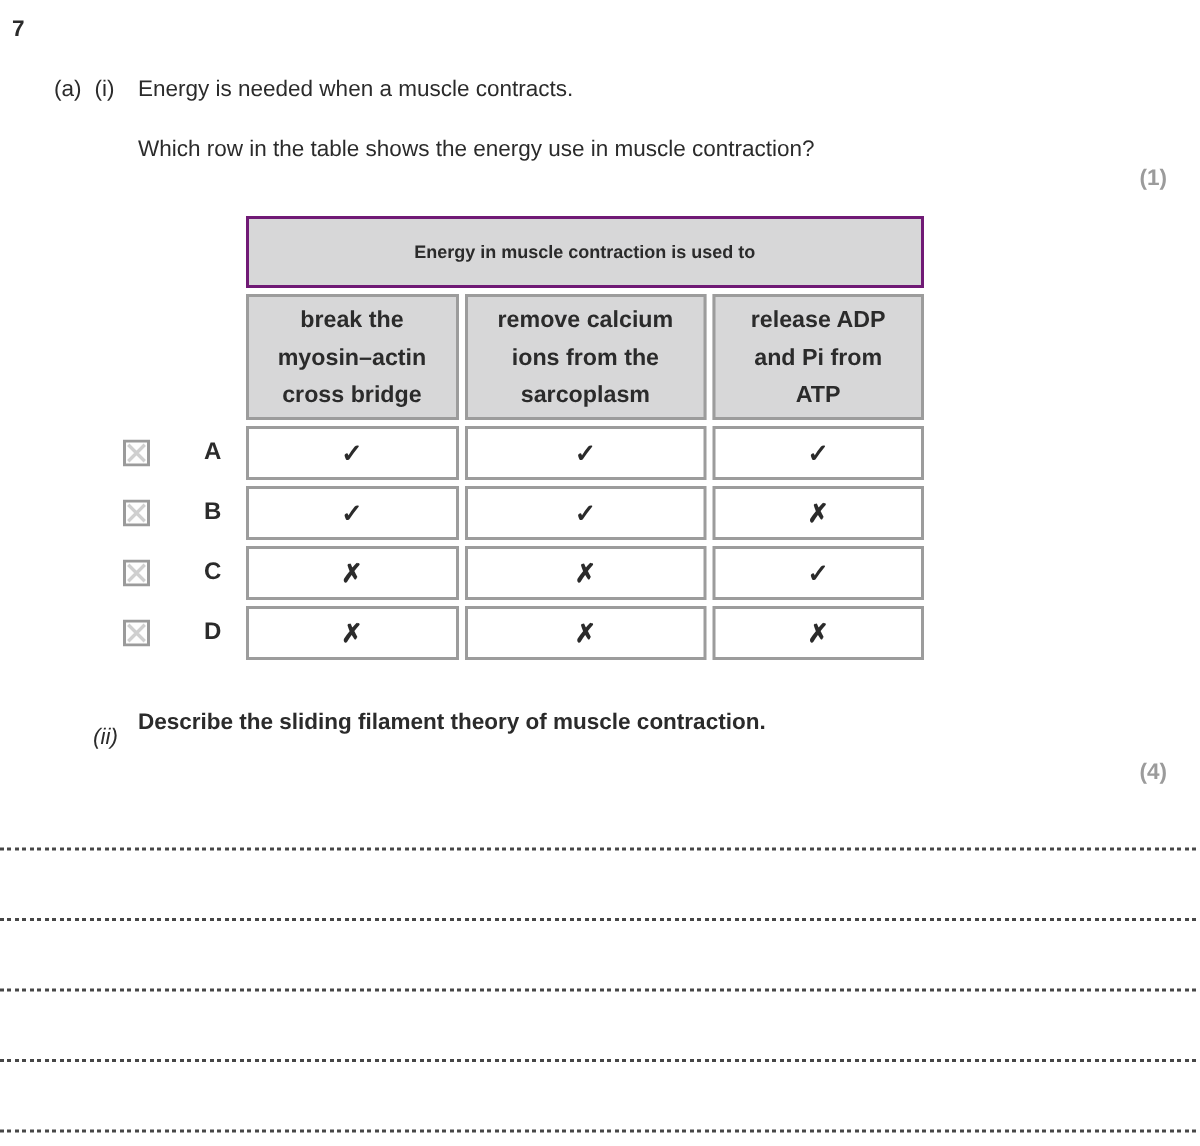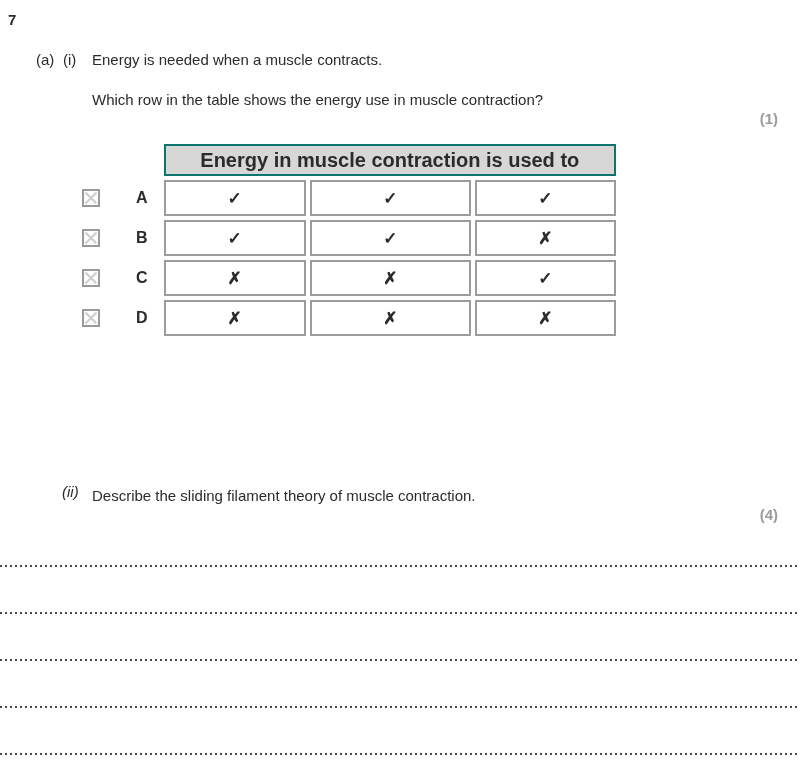--- a/index.html
+++ b/index.html
@@ -29,24 +29,24 @@
   }
   table.opts td {
     box-sizing: border-box;
     padding: 0;
     vertical-align: middle;
     text-align: center;
   }
   td.ghost { border: none; background: none; }
   td.title-cell {
     background: #d7d7d8;
-    border: 2px solid #0f766e;
+    border: 2px solid #701a75;
     font-weight: bold;
-    font-size: 20px;
-    height: 32px;
+    font-size: 12px;
+    height: 48px;
   }
   td.head-cell {
     background: #d7d7d8;
     border: 2px solid #9c9c9c;
     font-weight: bold;
     font-size: 15.5px;
     line-height: 25px;
     height: 84px;
     white-space: pre-line;
   }
@@ -96,20 +96,32 @@
     <colgroup>
       <col style="width:80px">
         <col style="width:141px">
         <col style="width:160px">
         <col style="width:140px">
     </colgroup>
     <tbody>
         <tr>
       <td class="ghost"></td>
       <td class="title-cell" colspan="3">Energy in muscle contraction is used to</td>
+    </tr>
+    <tr>
+      <td class="ghost"></td>
+      <td class="head-cell">break the
+myosin–actin
+cross bridge</td>
+      <td class="head-cell">remove calcium
+ions from the
+sarcoplasm</td>
+      <td class="head-cell">release ADP
+and Pi from
+ATP</td>
     </tr>
 
     <tr>
       <td class="ghost">
         <div class="option-cell-inner">
           <span class="answer-box"><svg width="18" height="18" viewBox="0 0 18 18">
                   <rect x="1" y="1" width="16" height="16" fill="#fdfdfd" stroke="#9a9a9a" stroke-width="2"></rect>
                   <path d="M3.5 3.5 L14.5 14.5 M14.5 3.5 L3.5 14.5" stroke="#cfcfcf" stroke-width="2.2"></path>
                 </svg></span>
           <span class="option-letter">A</span>
@@ -161,21 +173,21 @@
         </div>
       </td>
       <td class="data-cell">✗</td>
       <td class="data-cell">✗</td>
       <td class="data-cell">✗</td>
     </tr>
   </tbody>
     </table>
 
   <div class="abs qline" style="top:482px; left:62px;font-style:italic;">(ii)</div>
-  <div class="abs qline" style="top:486px; left:92px;">Describe the sliding filament theory of muscle contraction.</div>
+  <div class="abs qline" style="top:472px; left:92px;font-weight:bold;">Describe the sliding filament theory of muscle contraction.</div>
 
   <div class="abs marks" style="top:506px; right:22px;">(4)</div>
 
   <div class="dotline" style="top:565px;"></div>
   <div class="dotline" style="top:612px;"></div>
   <div class="dotline" style="top:659px;"></div>
   <div class="dotline" style="top:706px;"></div>
   <div class="dotline" style="top:753px;"></div>
 
 </div>

